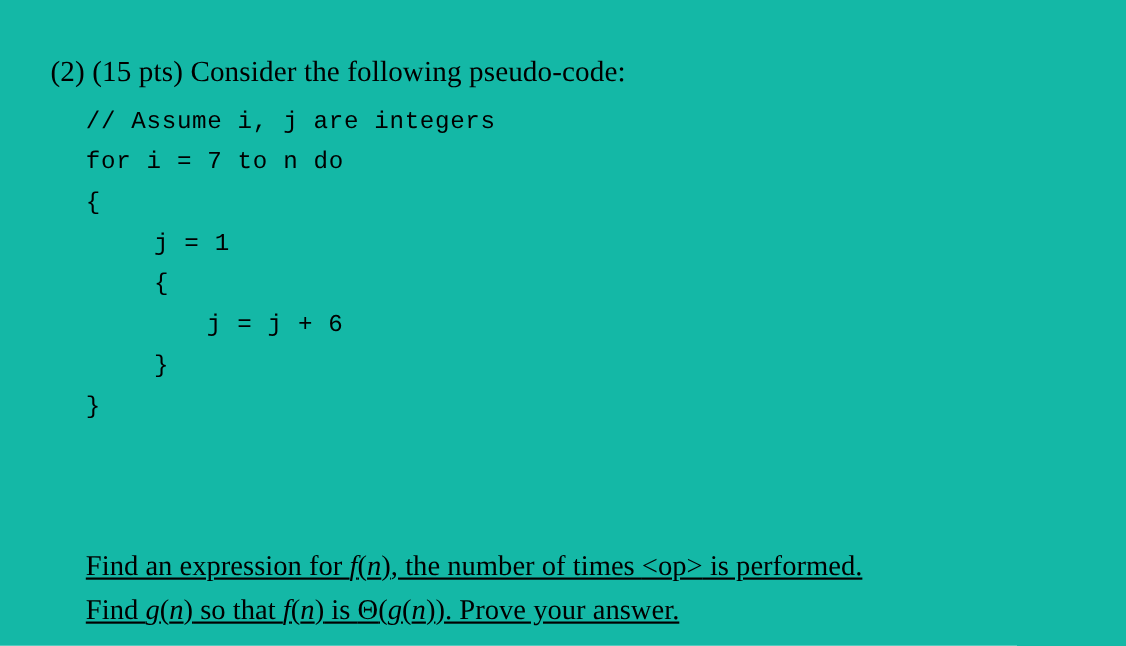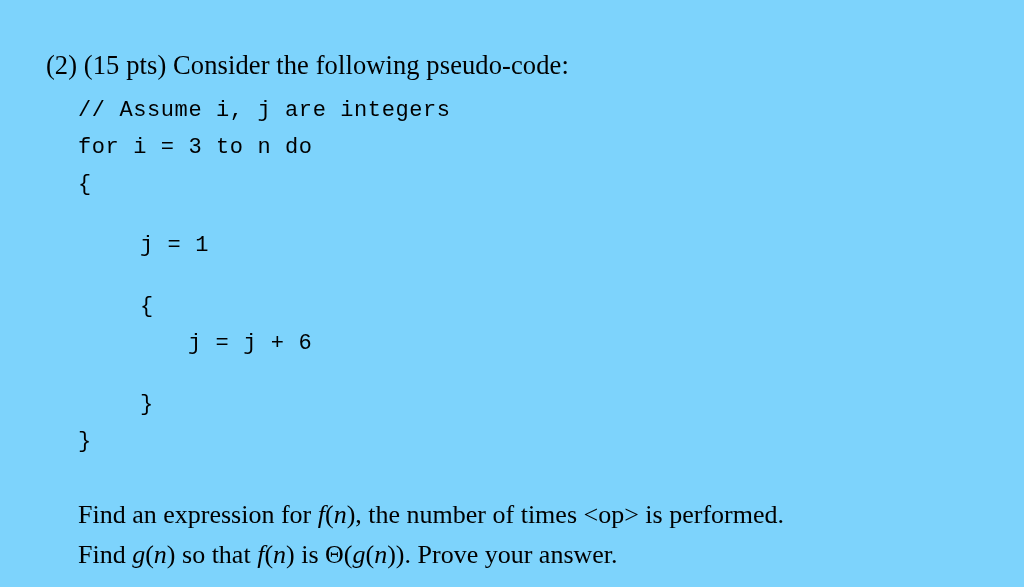--- a/index.html
+++ b/index.html
@@ -13,21 +13,21 @@
     position: relative;
     overflow: hidden;
     font-family: "Liberation Serif", "DejaVu Serif", serif;
     color: #000000;
     -webkit-font-smoothing: antialiased;
   }
 
   .page {
     position: absolute;
     inset: 0;
-    background: #7dd3fc;
+    background: #14b8a6;
   }
 
   
   .question-line {
     position: absolute;
     left: 19px;
     top: 14px;
     font-size: 26.5px;
     line-height: 34px;
     white-space: pre;
@@ -42,31 +42,32 @@
     top: 92px;
     font-family: Liberation Mono, monospace;
     font-size: 22px;
     line-height: 37px;
   }
   .code-line {
     white-space: pre;
     height: 37px;
     letter-spacing: 0.6px;
   }
-  .code-line.indent-1 { padding-left: 62px; margin-top: 24px; }
+  .code-line.indent-1 { padding-left: 62px; }
   .code-line.indent-2 { padding-left: 110px; }
 
   
   .prose {
     position: absolute;
     left: 78px;
     top: 495px;
     width: 940px;
     font-size: 26px;
     line-height: 40px;
+    text-decoration: underline;
   }
   .prose-line { white-space: pre; }
   .mi {
     font-family: "Liberation Serif", "DejaVu Serif", serif;
     font-style: italic;
   }
   .mn {
     font-family: "Liberation Serif", "DejaVu Serif", serif;
     font-style: normal;
   }
@@ -79,21 +80,21 @@
 <body>
 
 <div class="page">
 
   <div class="question-line">
     <span class="seg">(2)</span><span class="seg"> </span><span class="seg">(15 pts)</span><span class="seg"> </span><span class="seg">Consider the following pseudo-code:</span>
   </div>
 
   <div class="code-block">
     <div class="code-line">// Assume i, j are integers</div>
-    <div class="code-line">for i = 3 to n do</div>
+    <div class="code-line">for i = 7 to n do</div>
     <div class="code-line">{</div>
     <div class="code-line indent-1">j = 1</div>
     <div class="code-line indent-1">{</div>
     <div class="code-line indent-2">j = j + 6</div>
     <div class="code-line indent-1">}</div>
     <div class="code-line">}</div>
   </div>
 
   <div class="prose">
 

